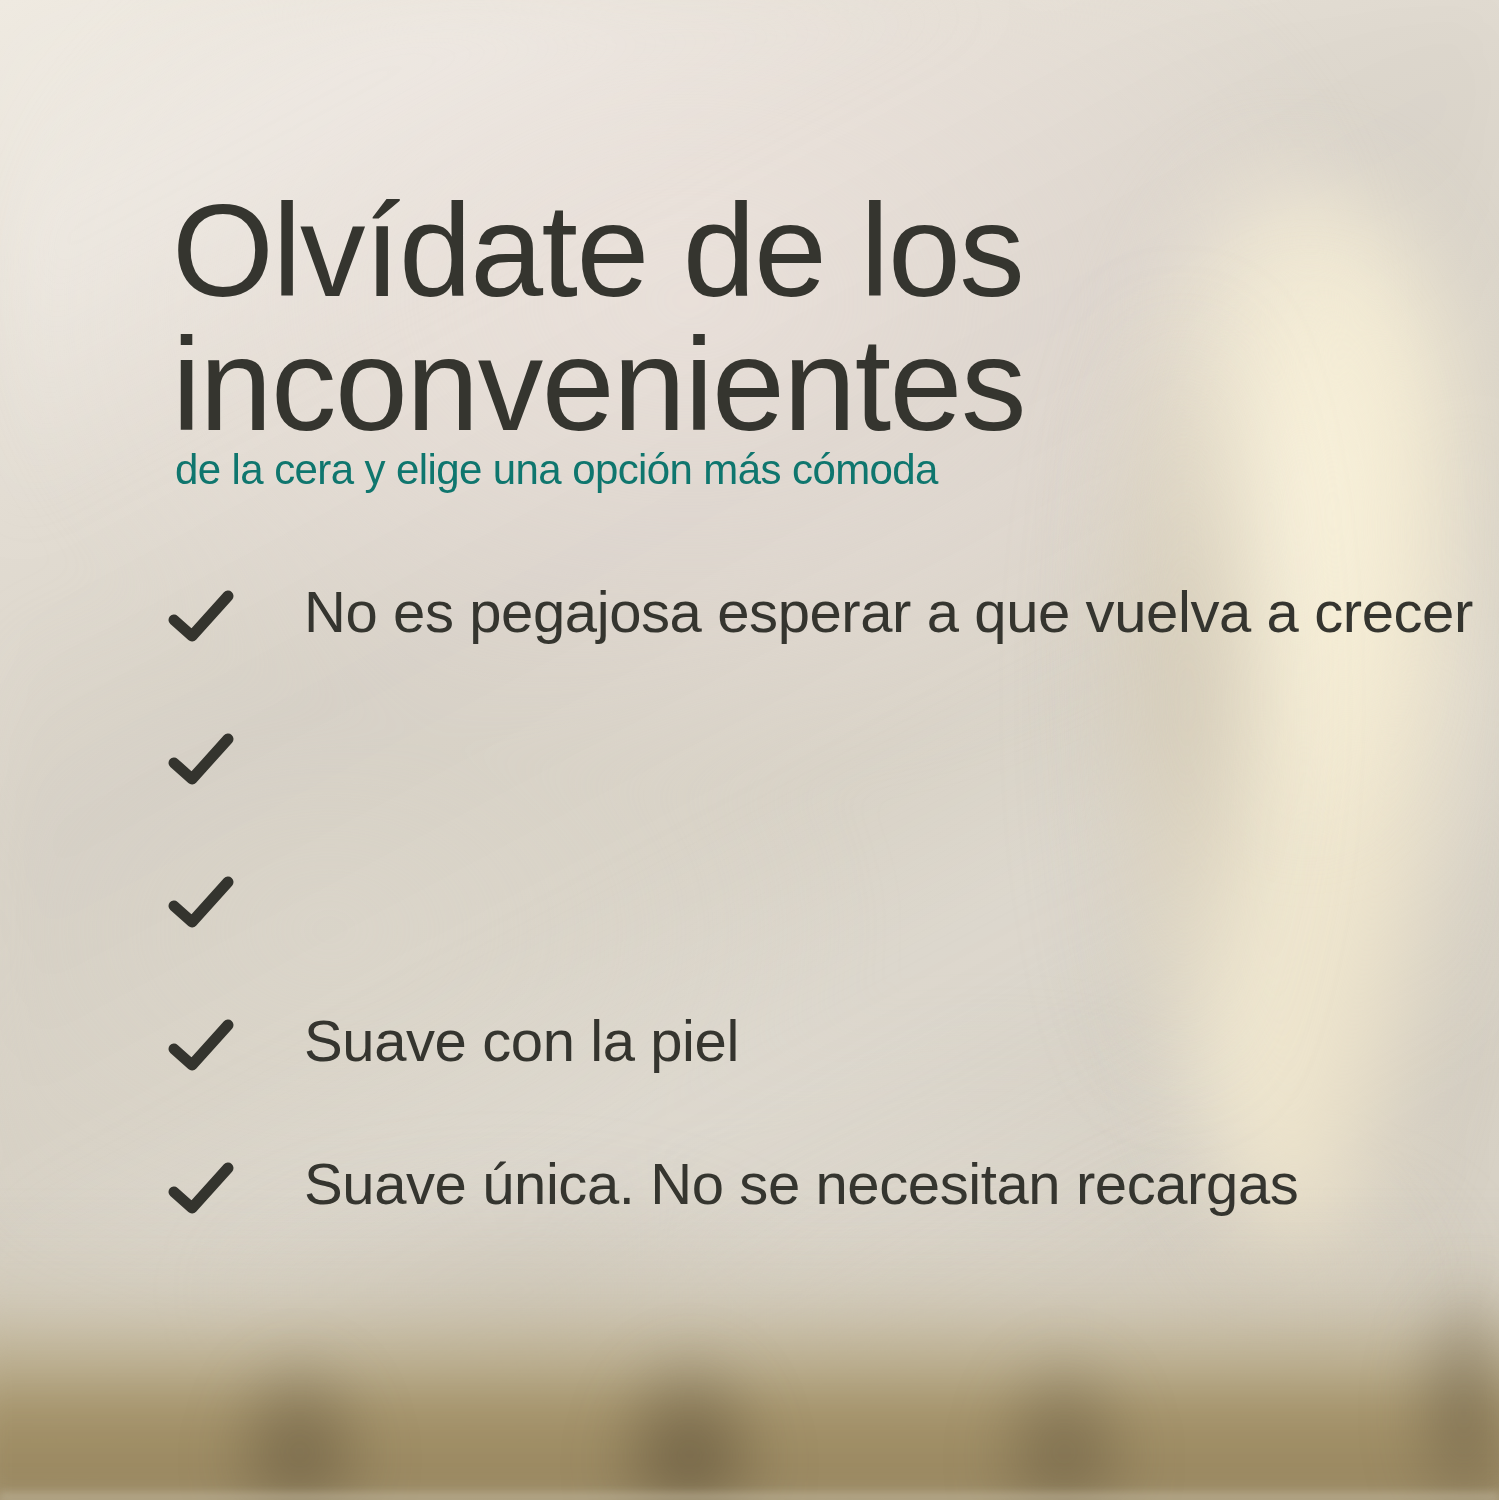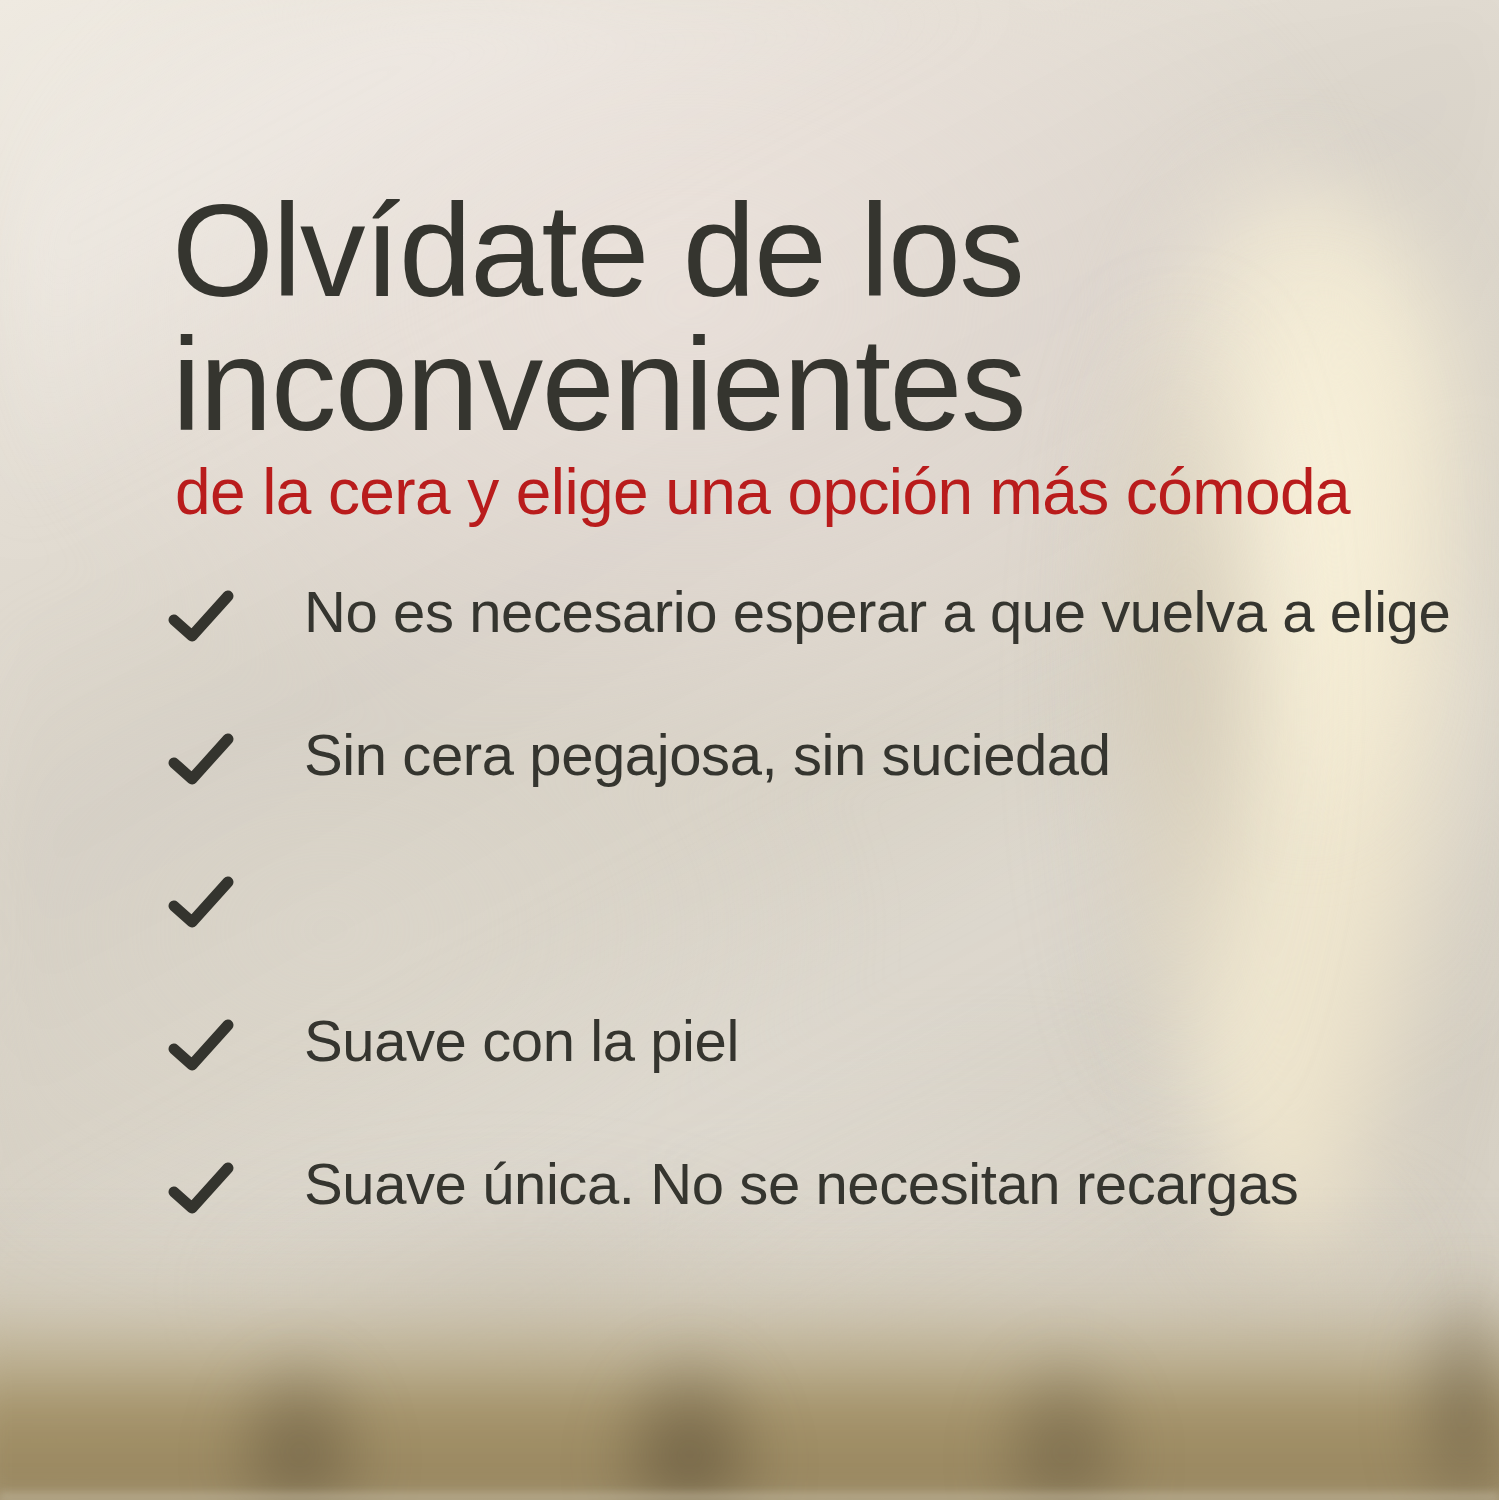--- a/index.html
+++ b/index.html
@@ -196,25 +196,25 @@
     font-weight: 400;
     letter-spacing: -1.5px;
     color: #35352F;
     white-space: pre-line;
   }
 
   .subhead {
     position: absolute;
     left: 175px;
     top: 392px;
-    font-size: 64px;
+    font-size: 42px;
     line-height: 72px;
     font-weight: 400;
     letter-spacing: -0.6px;
-    color: #b91c1c;
+    color: #0f766e;
     white-space: nowrap;
   }
 
   .benefits {
     position: absolute;
     left: 168px;
     top: 570px;
     width: 1280px;
   }
 
@@ -272,30 +272,29 @@
 
     <p class="subhead">de la cera y elige una opción más cómoda</p>
 
     <ul class="benefits" id="benefits-list" style="list-style: none; margin: 0px; padding: 0px;">
   <li class="benefit-row">
     <span class="check-icon">
       <svg viewBox="0 0 66 66" xmlns="http://www.w3.org/2000/svg" aria-hidden="true">
         <path d="M6 36 L24 52 L60 12" fill="none" stroke="#34342E" stroke-width="11" stroke-linecap="round" stroke-linejoin="round"></path>
       </svg>
     </span>
-    <span class="benefit-text">No es necesario esperar a que vuelva a elige</span>
-  </li>
-
-  <li class="benefit-row">
-    <span class="check-icon">
-      <svg viewBox="0 0 66 66" xmlns="http://www.w3.org/2000/svg" aria-hidden="true">
-        <path d="M6 36 L24 52 L60 12" fill="none" stroke="#34342E" stroke-width="11" stroke-linecap="round" stroke-linejoin="round"></path>
-      </svg>
-    </span>
-    <span class="benefit-text">Sin cera pegajosa, sin suciedad</span>
+    <span class="benefit-text">No es pegajosa esperar a que vuelva a crecer</span>
+  </li>
+
+  <li class="benefit-row">
+    <span class="check-icon">
+      <svg viewBox="0 0 66 66" xmlns="http://www.w3.org/2000/svg" aria-hidden="true">
+        <path d="M6 36 L24 52 L60 12" fill="none" stroke="#34342E" stroke-width="11" stroke-linecap="round" stroke-linejoin="round"></path>
+      </svg>
+    </span>
   </li>
 
   <li class="benefit-row">
     <span class="check-icon">
       <svg viewBox="0 0 66 66" xmlns="http://www.w3.org/2000/svg" aria-hidden="true">
         <path d="M6 36 L24 52 L60 12" fill="none" stroke="#34342E" stroke-width="11" stroke-linecap="round" stroke-linejoin="round"></path>
       </svg>
     </span>
   </li>
 

